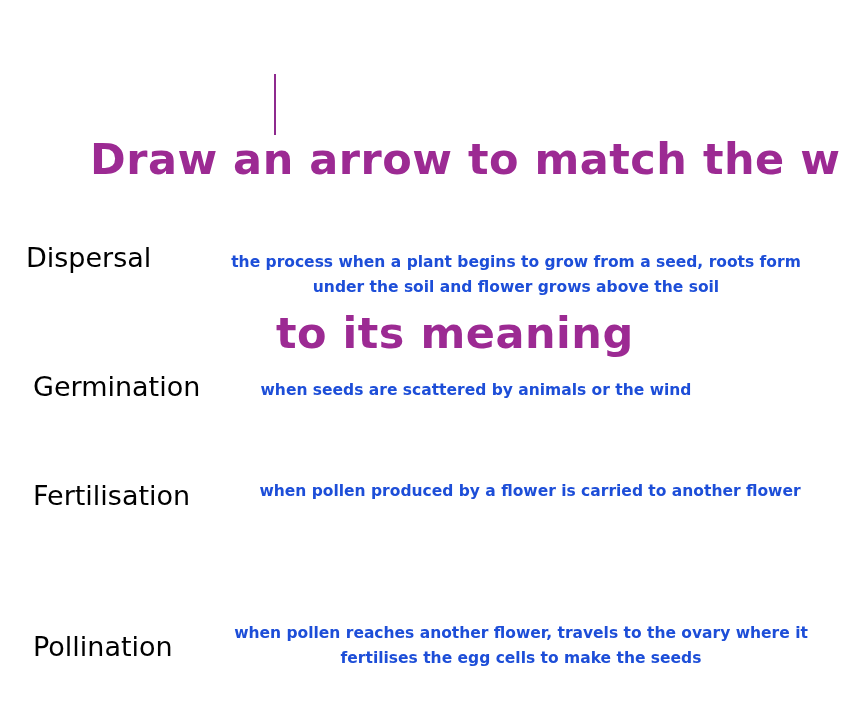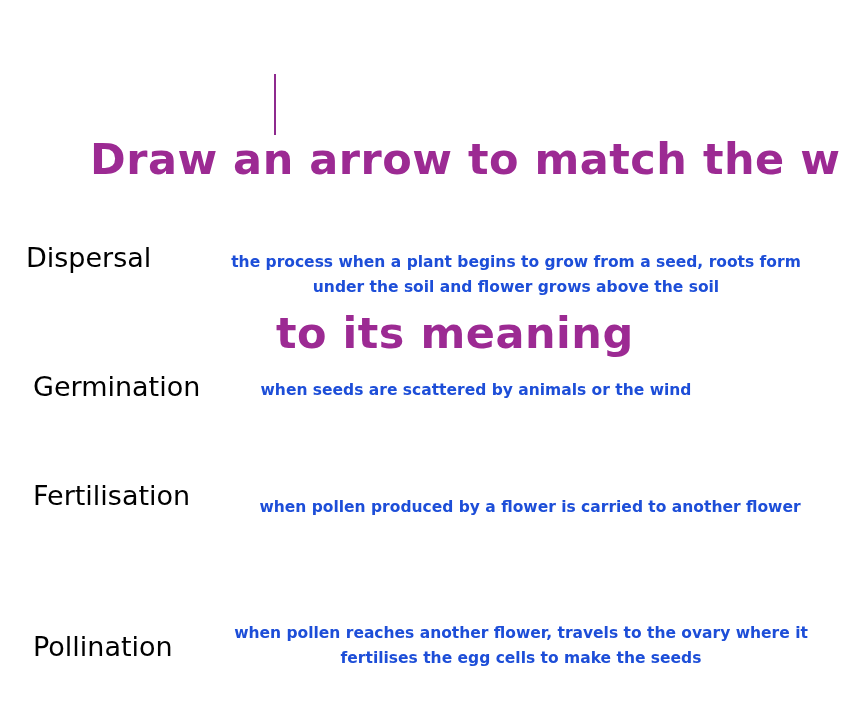--- a/index.html
+++ b/index.html
@@ -87,21 +87,21 @@
   #row-1 .definition { left: 228px; top: 7px; width: 576px; }
 
   
   #row-2           { top: 372px; }
   #row-2 .term     { left: 33px;  top: 0px; }
   #row-2 .definition { left: 228px; top: 6px; width: 496px; }
 
   
   #row-3           { top: 473px; }
   #row-3 .term     { left: 33px;  top: 8px; }
-  #row-3 .definition { left: 252px; top: 6px; width: 556px; margin-top: 16px; }
+  #row-3 .definition { left: 252px; top: 6px; width: 556px; }
 
   
   #row-4           { top: 615px; }
   #row-4 .term     { left: 33px;  top: 17px; }
   #row-4 .definition { left: 228px; top: 6px; width: 586px; }
 </style>
 </head>
 <body>
 
 <div id="slide">

